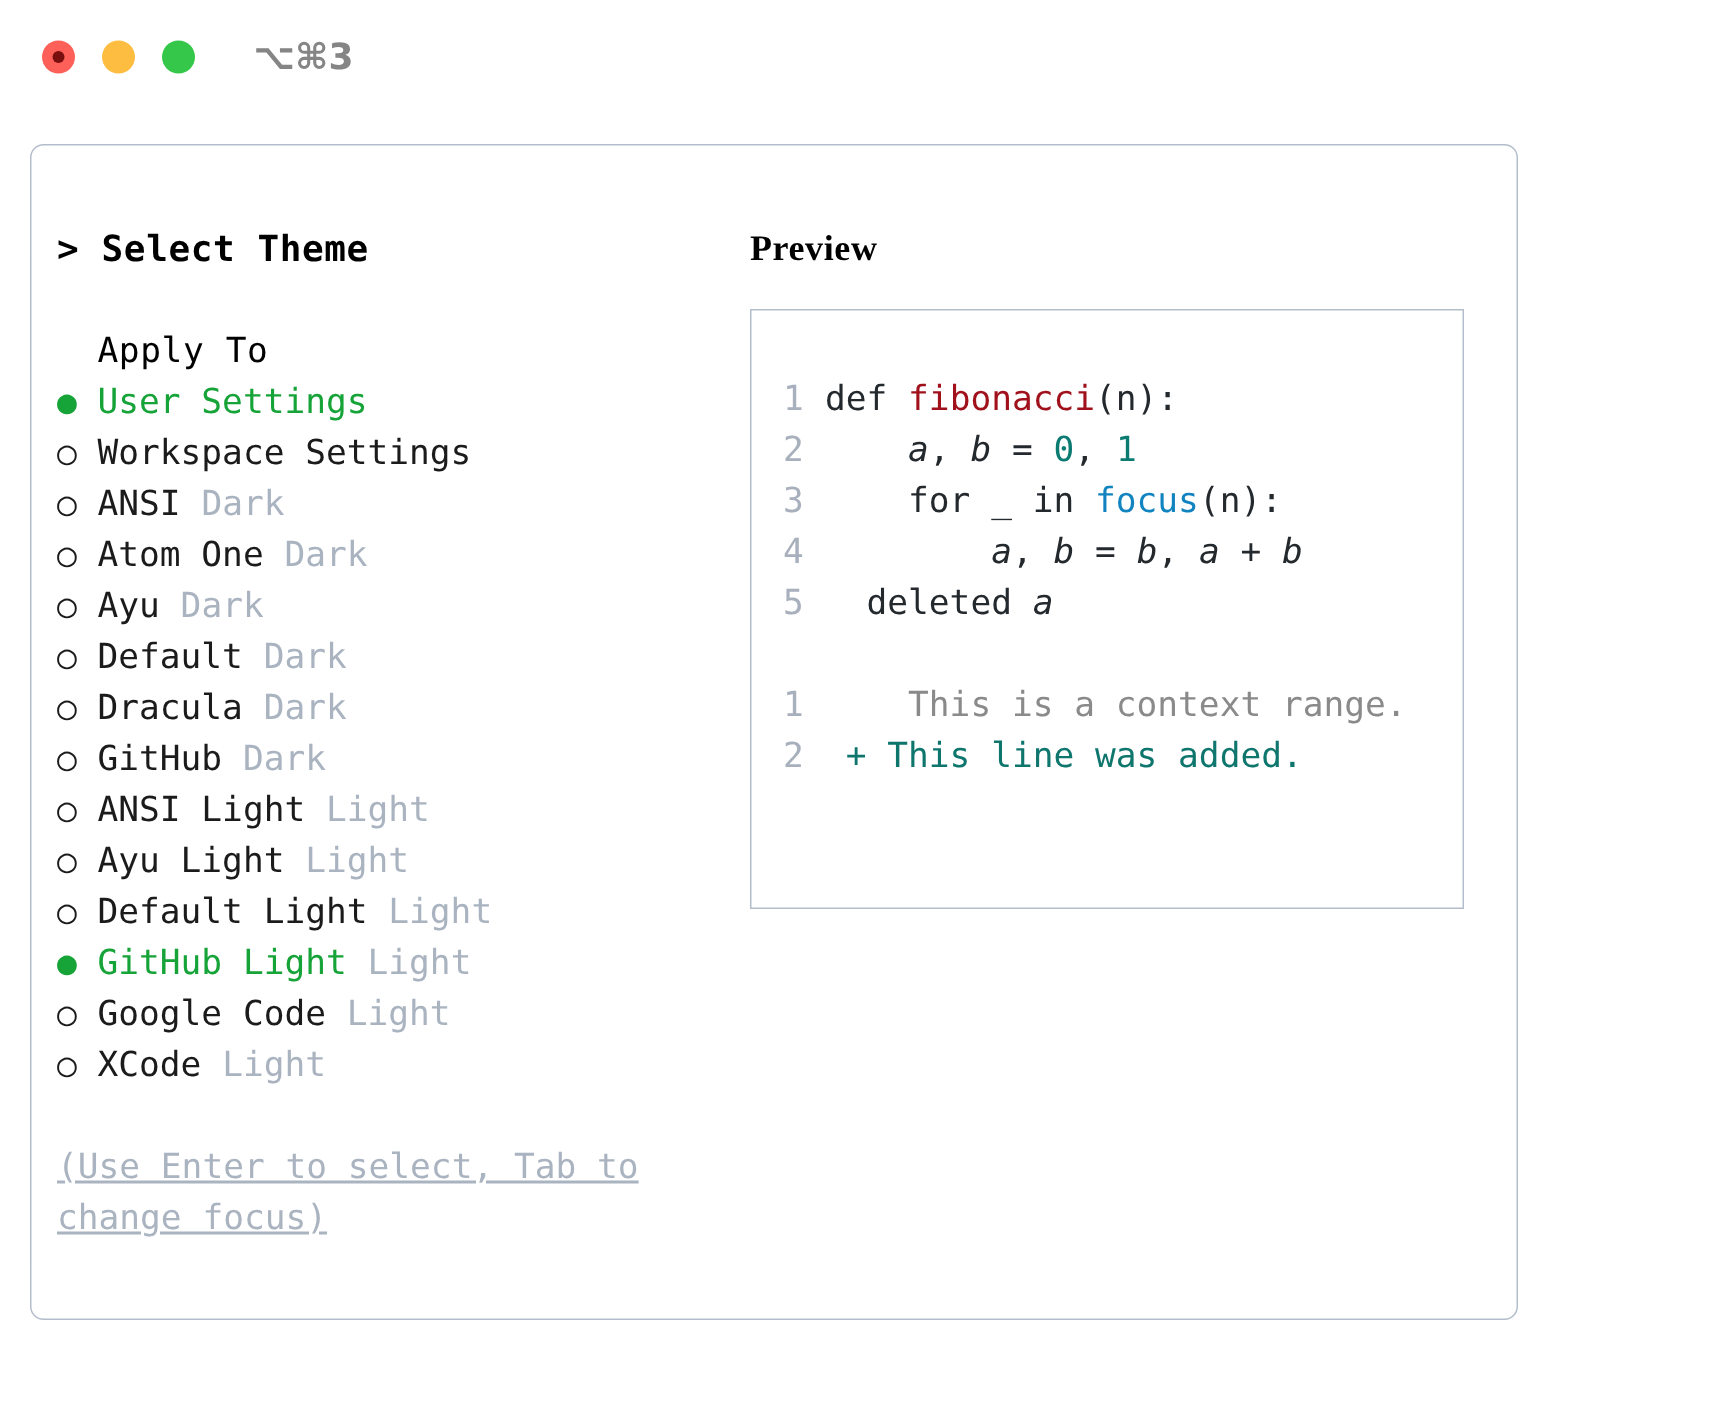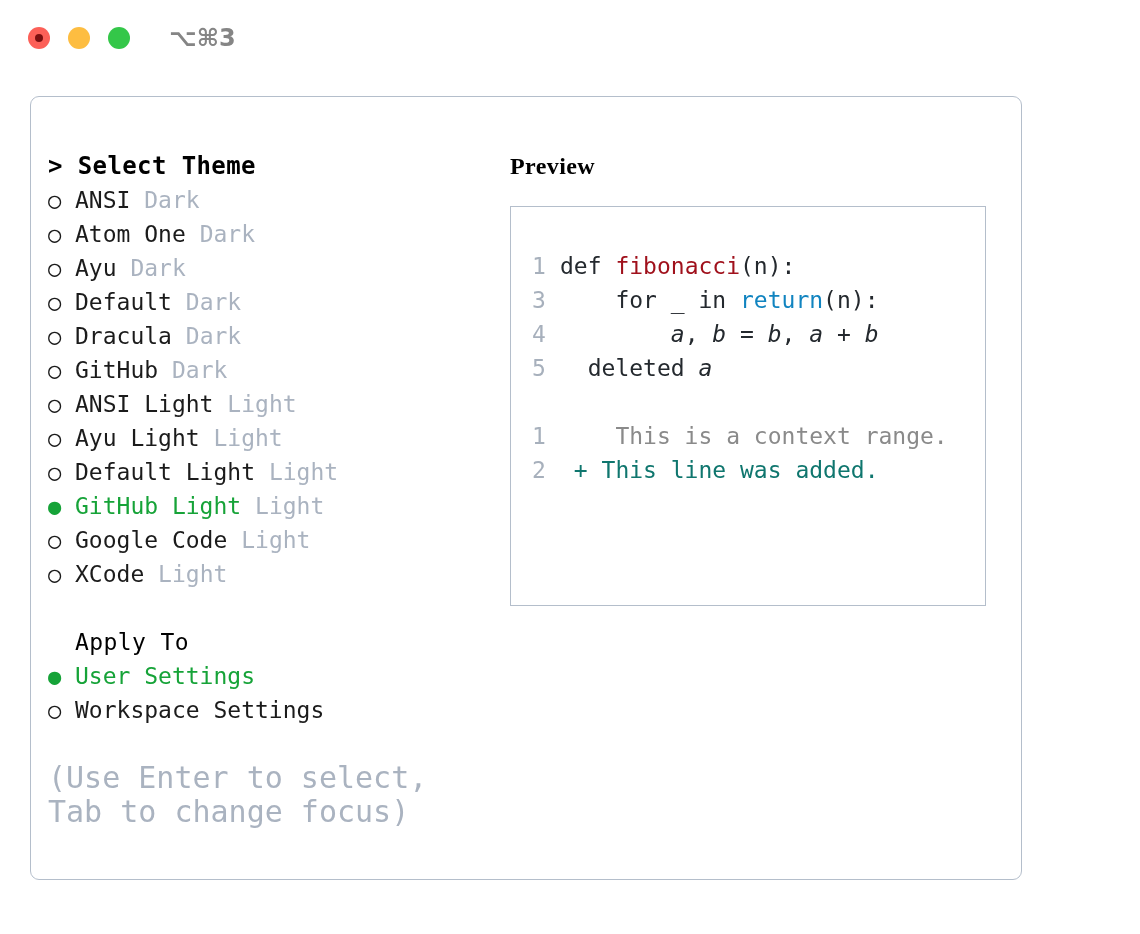--- a/index.html
+++ b/index.html
@@ -59,21 +59,21 @@
     font-weight: bold;
     color: #858585;
     letter-spacing: 0px;
     font-family: "DejaVu Sans", "Liberation Sans", sans-serif;
     white-space: pre;
   }
 
   
   #panel {
     position: absolute;
-    left: 30px;
+    left: 20px;
     top: 96px;
     width: 992px;
     height: 784px;
     border: 1px solid #B4BECB;
     border-radius: 9px;
     background: #ffffff;
     box-sizing: border-box;
   }
 
   
@@ -124,24 +124,25 @@
     white-space: pre;
     color: #000000;
     font-size: 23px;
     line-height: 34px;
     letter-spacing: 0.4px;
   }
 
   #hint {
     margin-top: 34px;
     color: #AAB3C0;
-    font-size: 30px;
+    font-size: 23px;
     line-height: 34px;
     width: 400px;
     white-space: normal;
+    text-decoration: underline;
   }
 
   
   #right-col {
     position: absolute;
     left: 479px;
     top: 52px;
     width: 500px;
   }
   #preview-title {
@@ -197,53 +198,54 @@
     <div class="traffic" id="dot-min"></div>
     <div class="traffic" id="dot-max"></div>
     <div id="shortcut">⌥⌘3</div>
   </div>
 
   <div id="panel">
 
     <div id="left-col">
 
       <div id="theme-header" class="mono-row"><span class="caret">&gt;</span><span> </span><span>Select Theme</span></div>
+
+      <div id="apply-block">
+        <div id="apply-header" class="mono-row">Apply To</div>
+        <div id="apply-options">
+            <div class="opt-row mono-row selected"><span class="marker on">●</span><span class="opt-label">User Settings</span></div>
+            <div class="opt-row mono-row"><span class="marker">○</span><span class="opt-label">Workspace Settings</span></div>
+          </div>
+      </div>
 
       <div id="theme-options">
           <div class="opt-row mono-row"><span class="marker">○</span><span class="opt-label">ANSI</span><span> </span><span class="opt-badge">Dark</span></div>
           <div class="opt-row mono-row"><span class="marker">○</span><span class="opt-label">Atom One</span><span> </span><span class="opt-badge">Dark</span></div>
           <div class="opt-row mono-row"><span class="marker">○</span><span class="opt-label">Ayu</span><span> </span><span class="opt-badge">Dark</span></div>
           <div class="opt-row mono-row"><span class="marker">○</span><span class="opt-label">Default</span><span> </span><span class="opt-badge">Dark</span></div>
           <div class="opt-row mono-row"><span class="marker">○</span><span class="opt-label">Dracula</span><span> </span><span class="opt-badge">Dark</span></div>
           <div class="opt-row mono-row"><span class="marker">○</span><span class="opt-label">GitHub</span><span> </span><span class="opt-badge">Dark</span></div>
           <div class="opt-row mono-row"><span class="marker">○</span><span class="opt-label">ANSI Light</span><span> </span><span class="opt-badge">Light</span></div>
           <div class="opt-row mono-row"><span class="marker">○</span><span class="opt-label">Ayu Light</span><span> </span><span class="opt-badge">Light</span></div>
           <div class="opt-row mono-row"><span class="marker">○</span><span class="opt-label">Default Light</span><span> </span><span class="opt-badge">Light</span></div>
           <div class="opt-row mono-row selected"><span class="marker on">●</span><span class="opt-label">GitHub Light</span><span> </span><span class="opt-badge">Light</span></div>
           <div class="opt-row mono-row"><span class="marker">○</span><span class="opt-label">Google Code</span><span> </span><span class="opt-badge">Light</span></div>
           <div class="opt-row mono-row"><span class="marker">○</span><span class="opt-label">XCode</span><span> </span><span class="opt-badge">Light</span></div>
         </div>
 
-      <div id="apply-block">
-        <div id="apply-header" class="mono-row">Apply To</div>
-        <div id="apply-options">
-            <div class="opt-row mono-row selected"><span class="marker on">●</span><span class="opt-label">User Settings</span></div>
-            <div class="opt-row mono-row"><span class="marker">○</span><span class="opt-label">Workspace Settings</span></div>
-          </div>
-      </div>
-
       <div id="hint" class="mono-row">(Use Enter to select, Tab to change focus)</div>
     </div>
 
     <div id="right-col">
       <div id="preview-title">Preview</div>
       <div id="preview-box">
         <div id="code-block">
             <div class="code-line"><span class="ln">1</span><span class="tok-kw">def </span><span class="tok-fn">fibonacci</span><span class="tok-plain">(n):</span></div>
-            <div class="code-line"><span class="ln">3</span><span class="tok-kw">    for _ in </span><span class="tok-bi">return</span><span class="tok-plain">(n):</span></div>
+            <div class="code-line"><span class="ln">2</span><span class="tok-plain">    </span><span class="tok-var">a</span><span class="tok-plain">, </span><span class="tok-var">b</span><span class="tok-plain"> = </span><span class="tok-num">0</span><span class="tok-plain">, </span><span class="tok-num">1</span></div>
+            <div class="code-line"><span class="ln">3</span><span class="tok-kw">    for _ in </span><span class="tok-bi">focus</span><span class="tok-plain">(n):</span></div>
             <div class="code-line"><span class="ln">4</span><span class="tok-plain">        </span><span class="tok-var">a</span><span class="tok-plain">, </span><span class="tok-var">b</span><span class="tok-plain"> = </span><span class="tok-var">b</span><span class="tok-plain">, </span><span class="tok-var">a</span><span class="tok-plain"> + </span><span class="tok-var">b</span></div>
             <div class="code-line"><span class="ln">5</span><span class="tok-kw">  deleted </span><span class="tok-var">a</span></div>
           </div>
         <div class="blank-line"></div>
         <div id="diff-block">
             <div class="code-line"><span class="ln">1</span><span class="diff-ctx">    This is a context range.</span></div>
             <div class="code-line"><span class="ln">2</span><span class="diff-add"> + This line was added.</span></div>
           </div>
       </div>
     </div>

